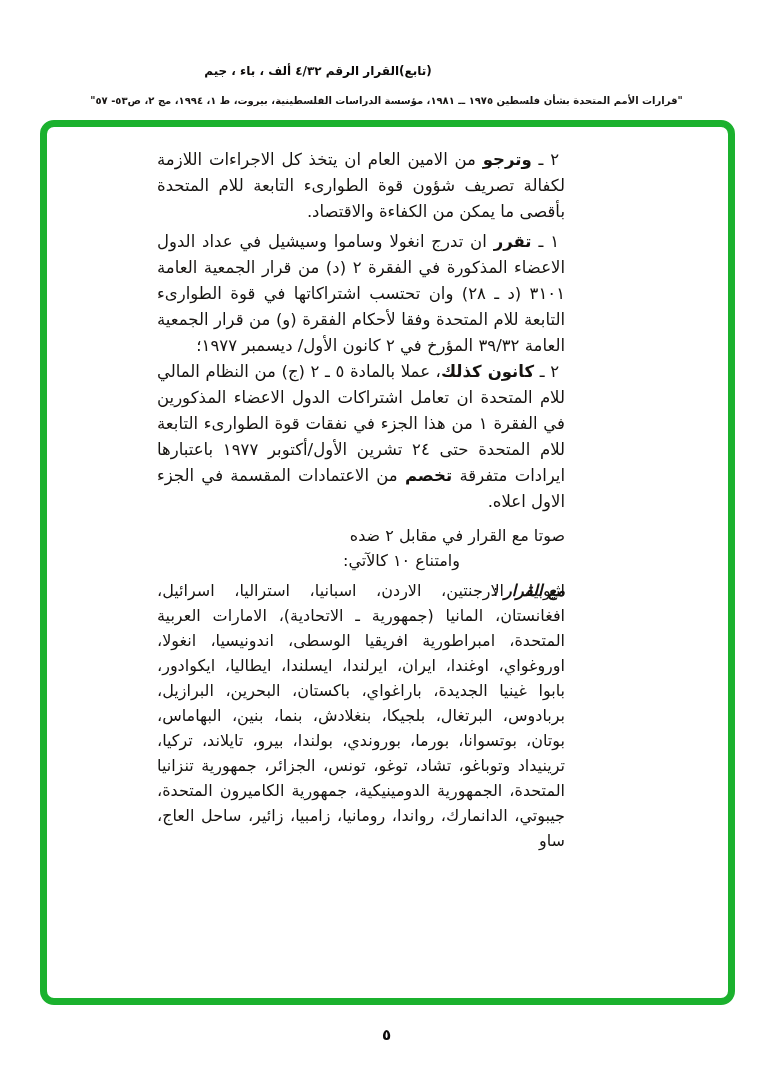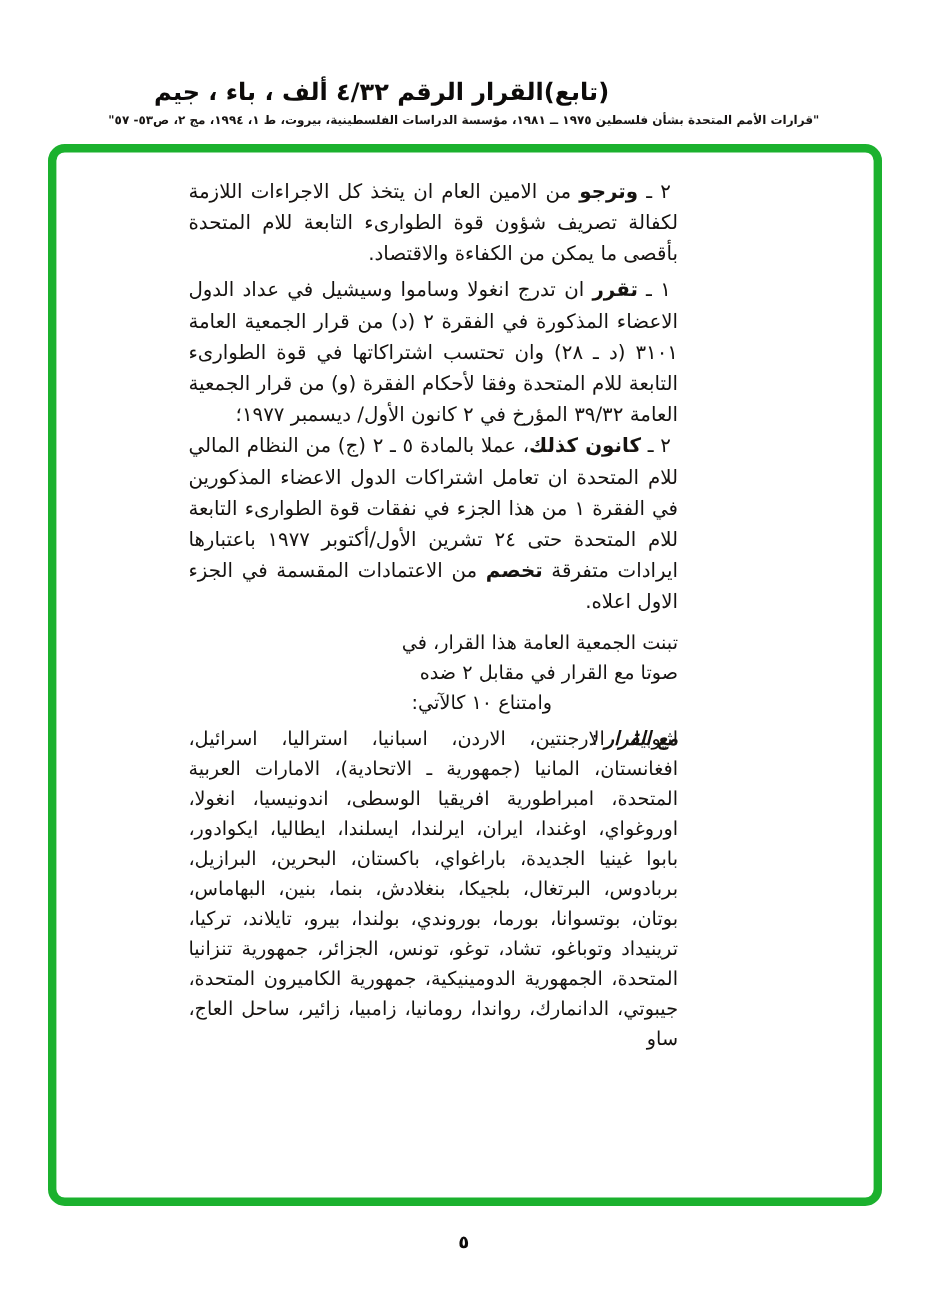--- a/index.html
+++ b/index.html
@@ -7,21 +7,21 @@
     width: 773px; height: 1088px;
     background: #ffffff;
     position: relative;
     font-family: "DejaVu Sans", sans-serif;
     color: #161310;
     overflow: hidden;
   }
   .header-title {
     position: absolute; top: 64px; left: 0; width: 636px;
     text-align: center; direction: rtl;
-    font-weight: bold; font-size: 20px; letter-spacing: 0.2px;
+    font-weight: bold; font-size: 12px; letter-spacing: 0.2px;
     color: #0d0b0a;
   }
   .header-citation {
     position: absolute; top: 95px; left: 0; width: 773px;
     text-align: center; direction: rtl;
     font-weight: bold; font-size: 10px;
     color: #171412;
   }
   .highlight-frame {
     position: absolute; left: 40px; top: 120px;
@@ -83,21 +83,20 @@
 <div class="text-column">
 
   <p class="para"><span>٢ ـ </span><span class="b">وترجو</span><span> من الامين العام ان يتخذ كل الاجراءات اللازمة لكفالة تصريف شؤون قوة الطوارىء التابعة للام المتحدة بأقصى ما يمكن من الكفاءة والاقتصاد.</span></p>
 
 
   <p class="para para-2"><span>١ ـ </span><span class="b">تقرر</span><span> ان تدرج انغولا وساموا وسيشيل في عداد الدول الاعضاء المذكورة في الفقرة ٢ (د) من قرار الجمعية العامة ٣١٠١ (د ـ ٢٨) وان تحتسب اشتراكاتها في قوة الطوارىء التابعة للام المتحدة وفقا لأحكام الفقرة (و) من قرار الجمعية العامة ٣٩/٣٢ المؤرخ في ٢ كانون الأول/ ديسمبر ١٩٧٧؛</span></p>
 
   <p class="para"><span>٢ ـ </span><span class="b">كانون كذلك</span><span>، عملا بالمادة ٥ ـ ٢ (ج) من النظام المالي للام المتحدة ان تعامل اشتراكات الدول الاعضاء المذكورين في الفقرة ١ من هذا الجزء في نفقات قوة الطوارىء التابعة للام المتحدة حتى ٢٤ تشرين الأول/أكتوبر ١٩٧٧ باعتبارها ايرادات متفرقة </span><span class="b">تخصم</span><span> من الاعتمادات المقسمة في الجزء الاول اعلاه.</span></p>
 
   <div class="adoption-note">
-    <div class="note-line">تبنت الجمعية العامة هذا القرار، في</div>
     <div class="note-line">صوتا مع القرار في مقابل ٢ ضده</div>
     <div class="note-line indent">وامتناع ١٠ كالآتي:</div>
   </div>
 
   <div class="vote-record">
     <span class="vote-label">
       <span class="lbl">مع القرار</span>
       <span class="sep">:</span>
     </span>
     <div class="vote-countries">اثيوبيا، الارجنتين، الاردن، اسبانيا، استراليا، اسرائيل، افغانستان، المانيا (جمهورية ـ الاتحادية)، الامارات العربية المتحدة، امبراطورية افريقيا الوسطى، اندونيسيا، انغولا، اوروغواي، اوغندا، ايران، ايرلندا، ايسلندا، ايطاليا، ايكوادور، بابوا غينيا الجديدة، باراغواي، باكستان، البحرين، البرازيل، بربادوس، البرتغال، بلجيكا، بنغلادش، بنما، بنين، البهاماس، بوتان، بوتسوانا، بورما، بوروندي، بولندا، بيرو، تايلاند، تركيا، ترينيداد وتوباغو، تشاد، توغو، تونس، الجزائر، جمهورية تنزانيا المتحدة، الجمهورية الدومينيكية، جمهورية الكاميرون المتحدة، جيبوتي، الدانمارك، رواندا، رومانيا، زامبيا، زائير، ساحل العاج، ساو</div>

